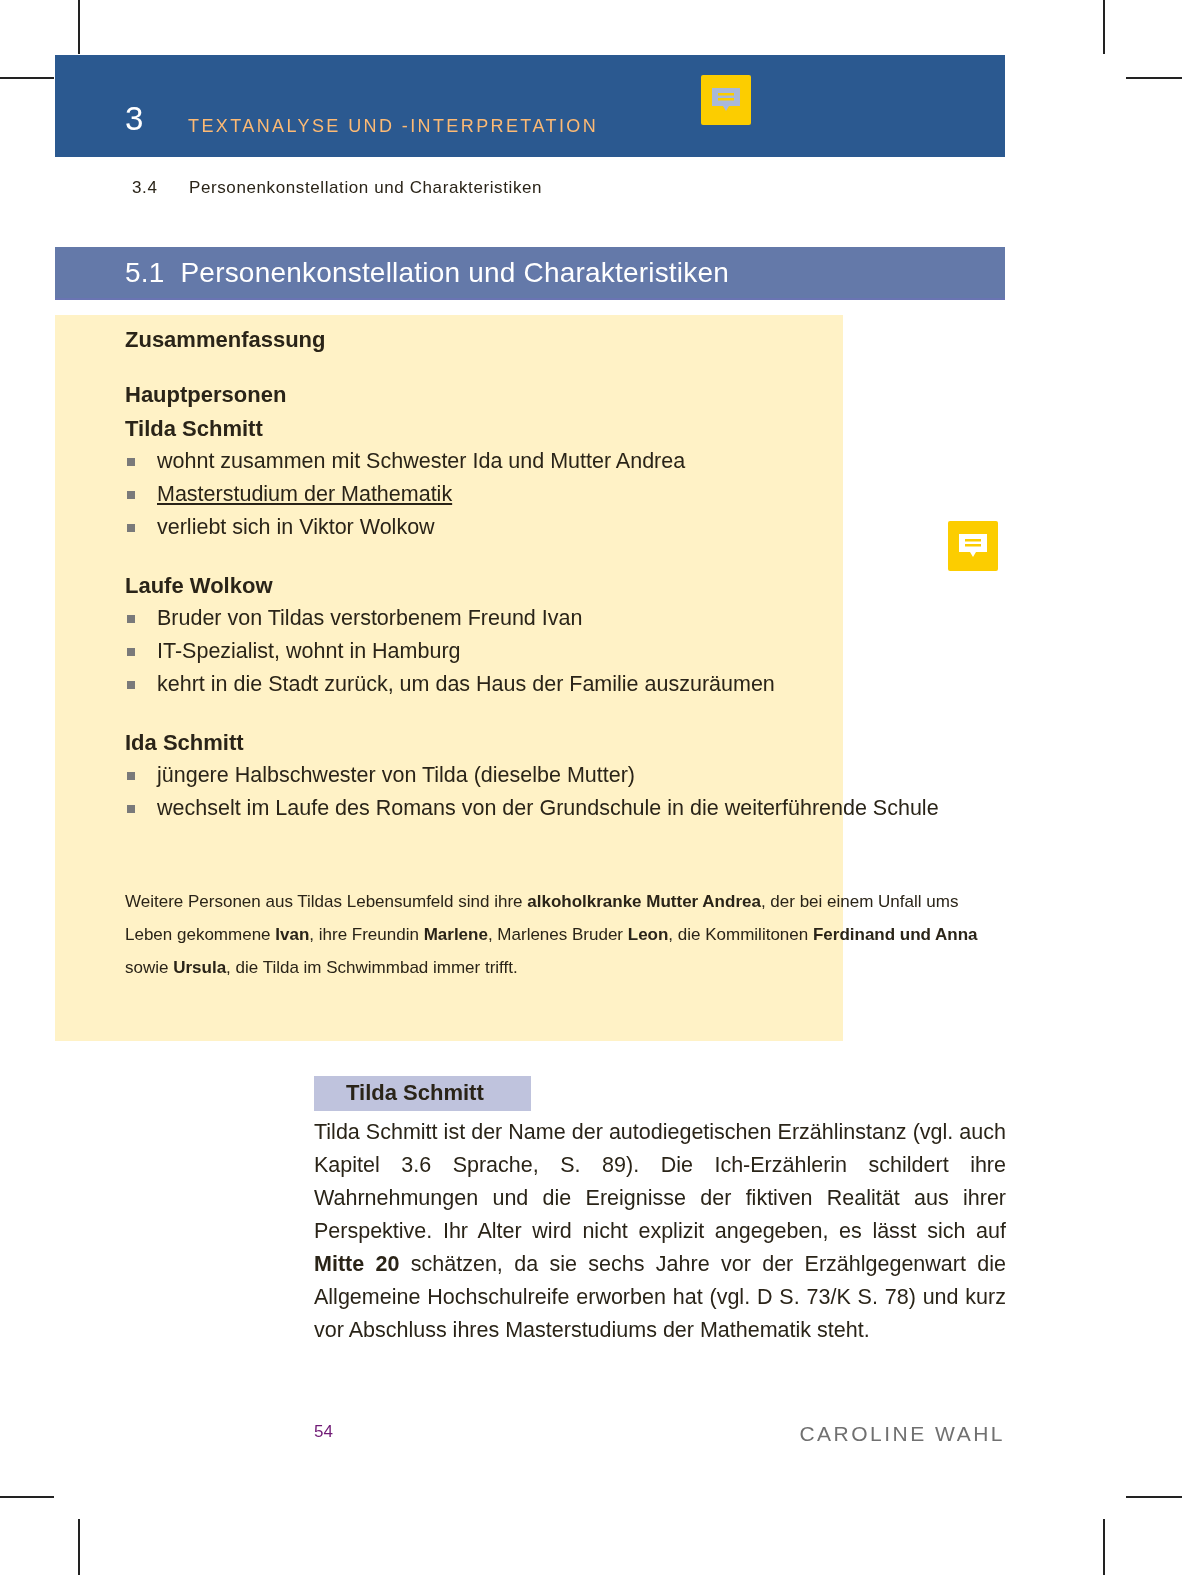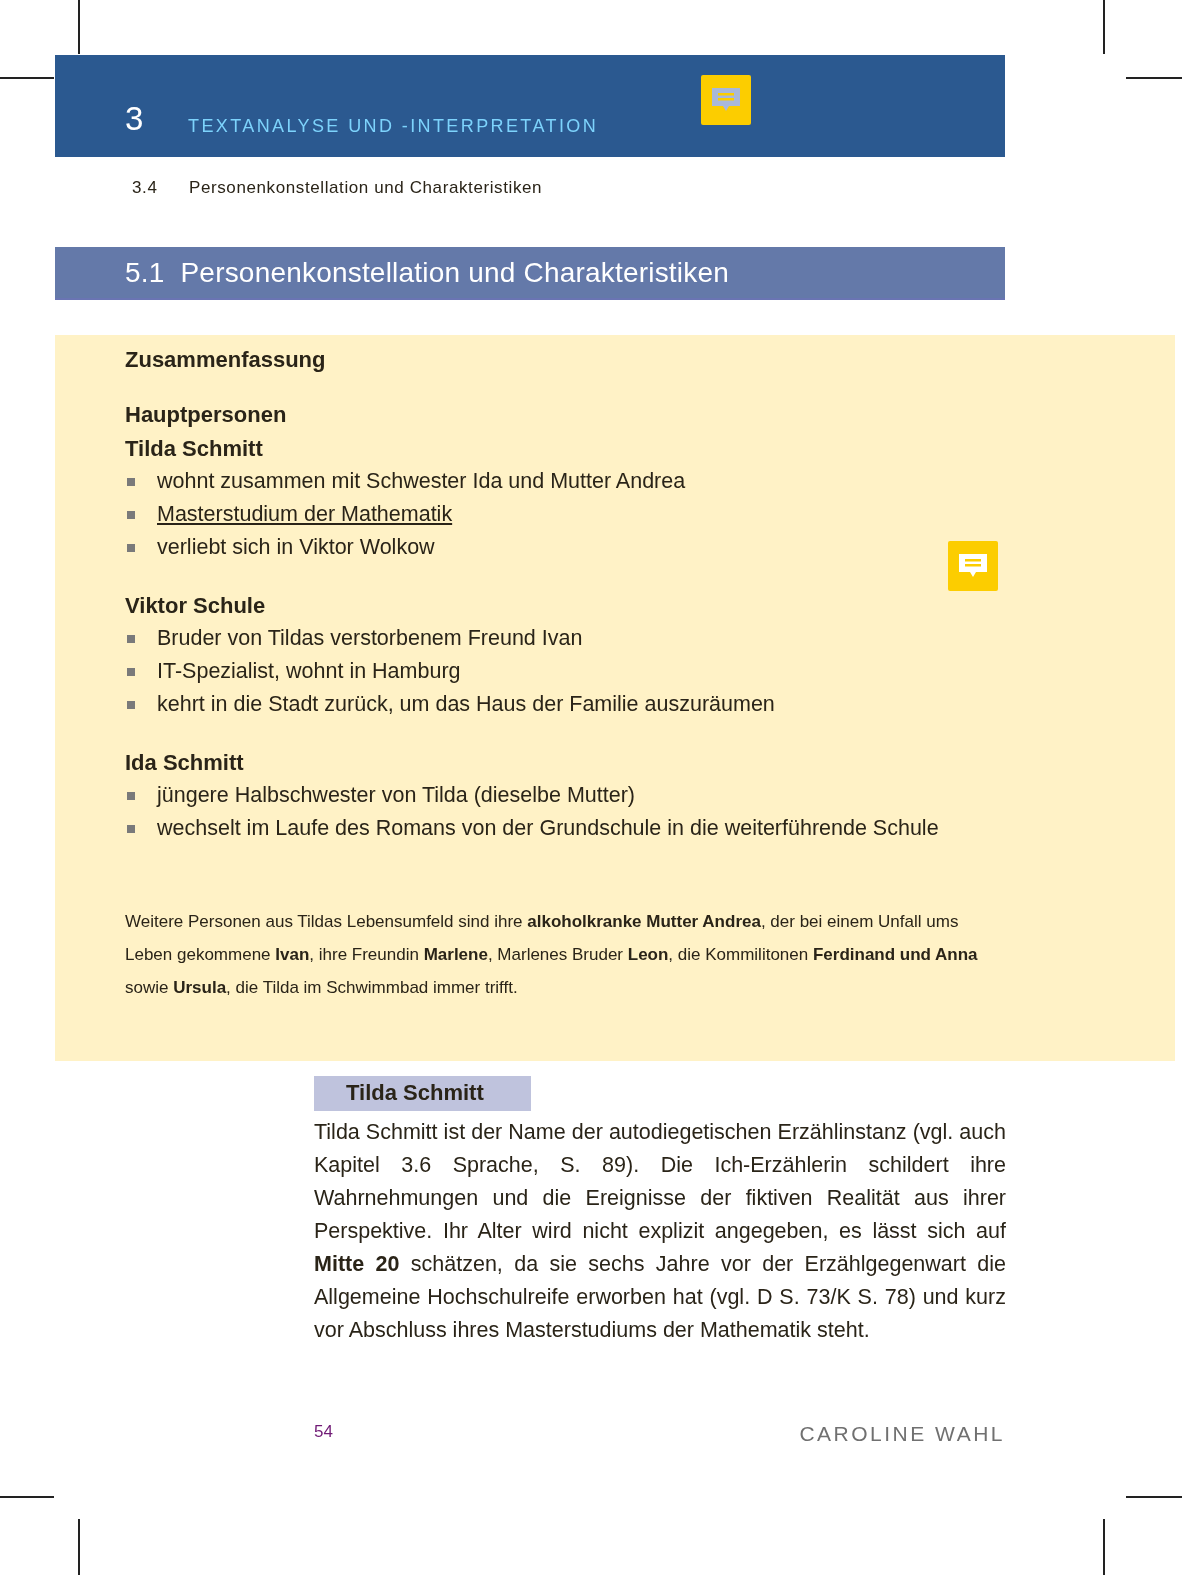--- a/index.html
+++ b/index.html
@@ -12,21 +12,21 @@
 
   .chapter-bar {
     position: absolute; left: 55px; top: 55px; width: 950px; height: 102px;
     background: #2b5990;
   }
   .chapter-num {
     position: absolute; left: 70px; top: 44px; font-size: 33px; color: #fff;
     font-weight: 400; line-height: 40px;
   }
   .chapter-title {
-    position: absolute; left: 133px; top: 60px; font-size: 18px; color: #7dd3fc;
+    position: absolute; left: 133px; top: 60px; font-size: 18px; color: #fdba74;
     letter-spacing: 2.4px; line-height: 22px;
   }
   .comment-icon {
     position: absolute; width: 50px; height: 50px; background: #fccd00;
     border-radius: 2px;
   }
   .comment-icon svg { position: absolute; left: 9px; top: 10px; }
 
   .running-head {
     position: absolute; top: 178px; font-size: 17px; color: #2a2418;
@@ -36,23 +36,22 @@
   .section-bar {
     position: absolute; left: 55px; top: 247px; width: 950px; height: 53px;
     background: #6479a9; border-bottom: 2px solid #6a74b3; box-sizing: border-box;
   }
   .section-bar-title {
     position: absolute; left: 70px; top: 9px; font-size: 28px; color: #fff;
     line-height: 34px; letter-spacing: 0.2px;
   }
 
   .summary-box {
-    position: absolute; left: 55px; top: 315px; width: 1120px; height: 726px;
+    position: absolute; left: 55px; top: 315px; width: 788px; height: 726px;
     background: #fff2c6;
-    margin-top: 20px;
   }
   .summary-box .inner { position: absolute; left: 70px; top: 0; width: 860px; }
   .sum-heading {
     position: absolute; font-size: 22px; font-weight: bold; color: #2a2418;
     line-height: 28px; left: 0;
   }
   .bullet {
     position: absolute; left: 0; font-size: 21.5px; line-height: 33px; color: #2a2418;
     width: 860px;
   }
@@ -126,21 +125,21 @@
       </div>
     <div class="bullet" style="top:163px;text-decoration:underline;">
         <span class="sq"></span>
         <span class="txt">Masterstudium der Mathematik</span>
       </div>
     <div class="bullet" style="top:196px;">
         <span class="sq"></span>
         <span class="txt">verliebt sich in Viktor Wolkow</span>
       </div>
 
-    <div class="sum-heading" style="top:257px;">Viktor Schule</div>
+    <div class="sum-heading" style="top:257px;">Laufe Wolkow</div>
     <div class="bullet" style="top:287px;">
         <span class="sq"></span>
         <span class="txt">Bruder von Tildas verstorbenem Freund Ivan</span>
       </div>
     <div class="bullet" style="top:320px;">
         <span class="sq"></span>
         <span class="txt">IT-Spezialist, wohnt in Hamburg</span>
       </div>
     <div class="bullet" style="top:353px;">
         <span class="sq"></span>

